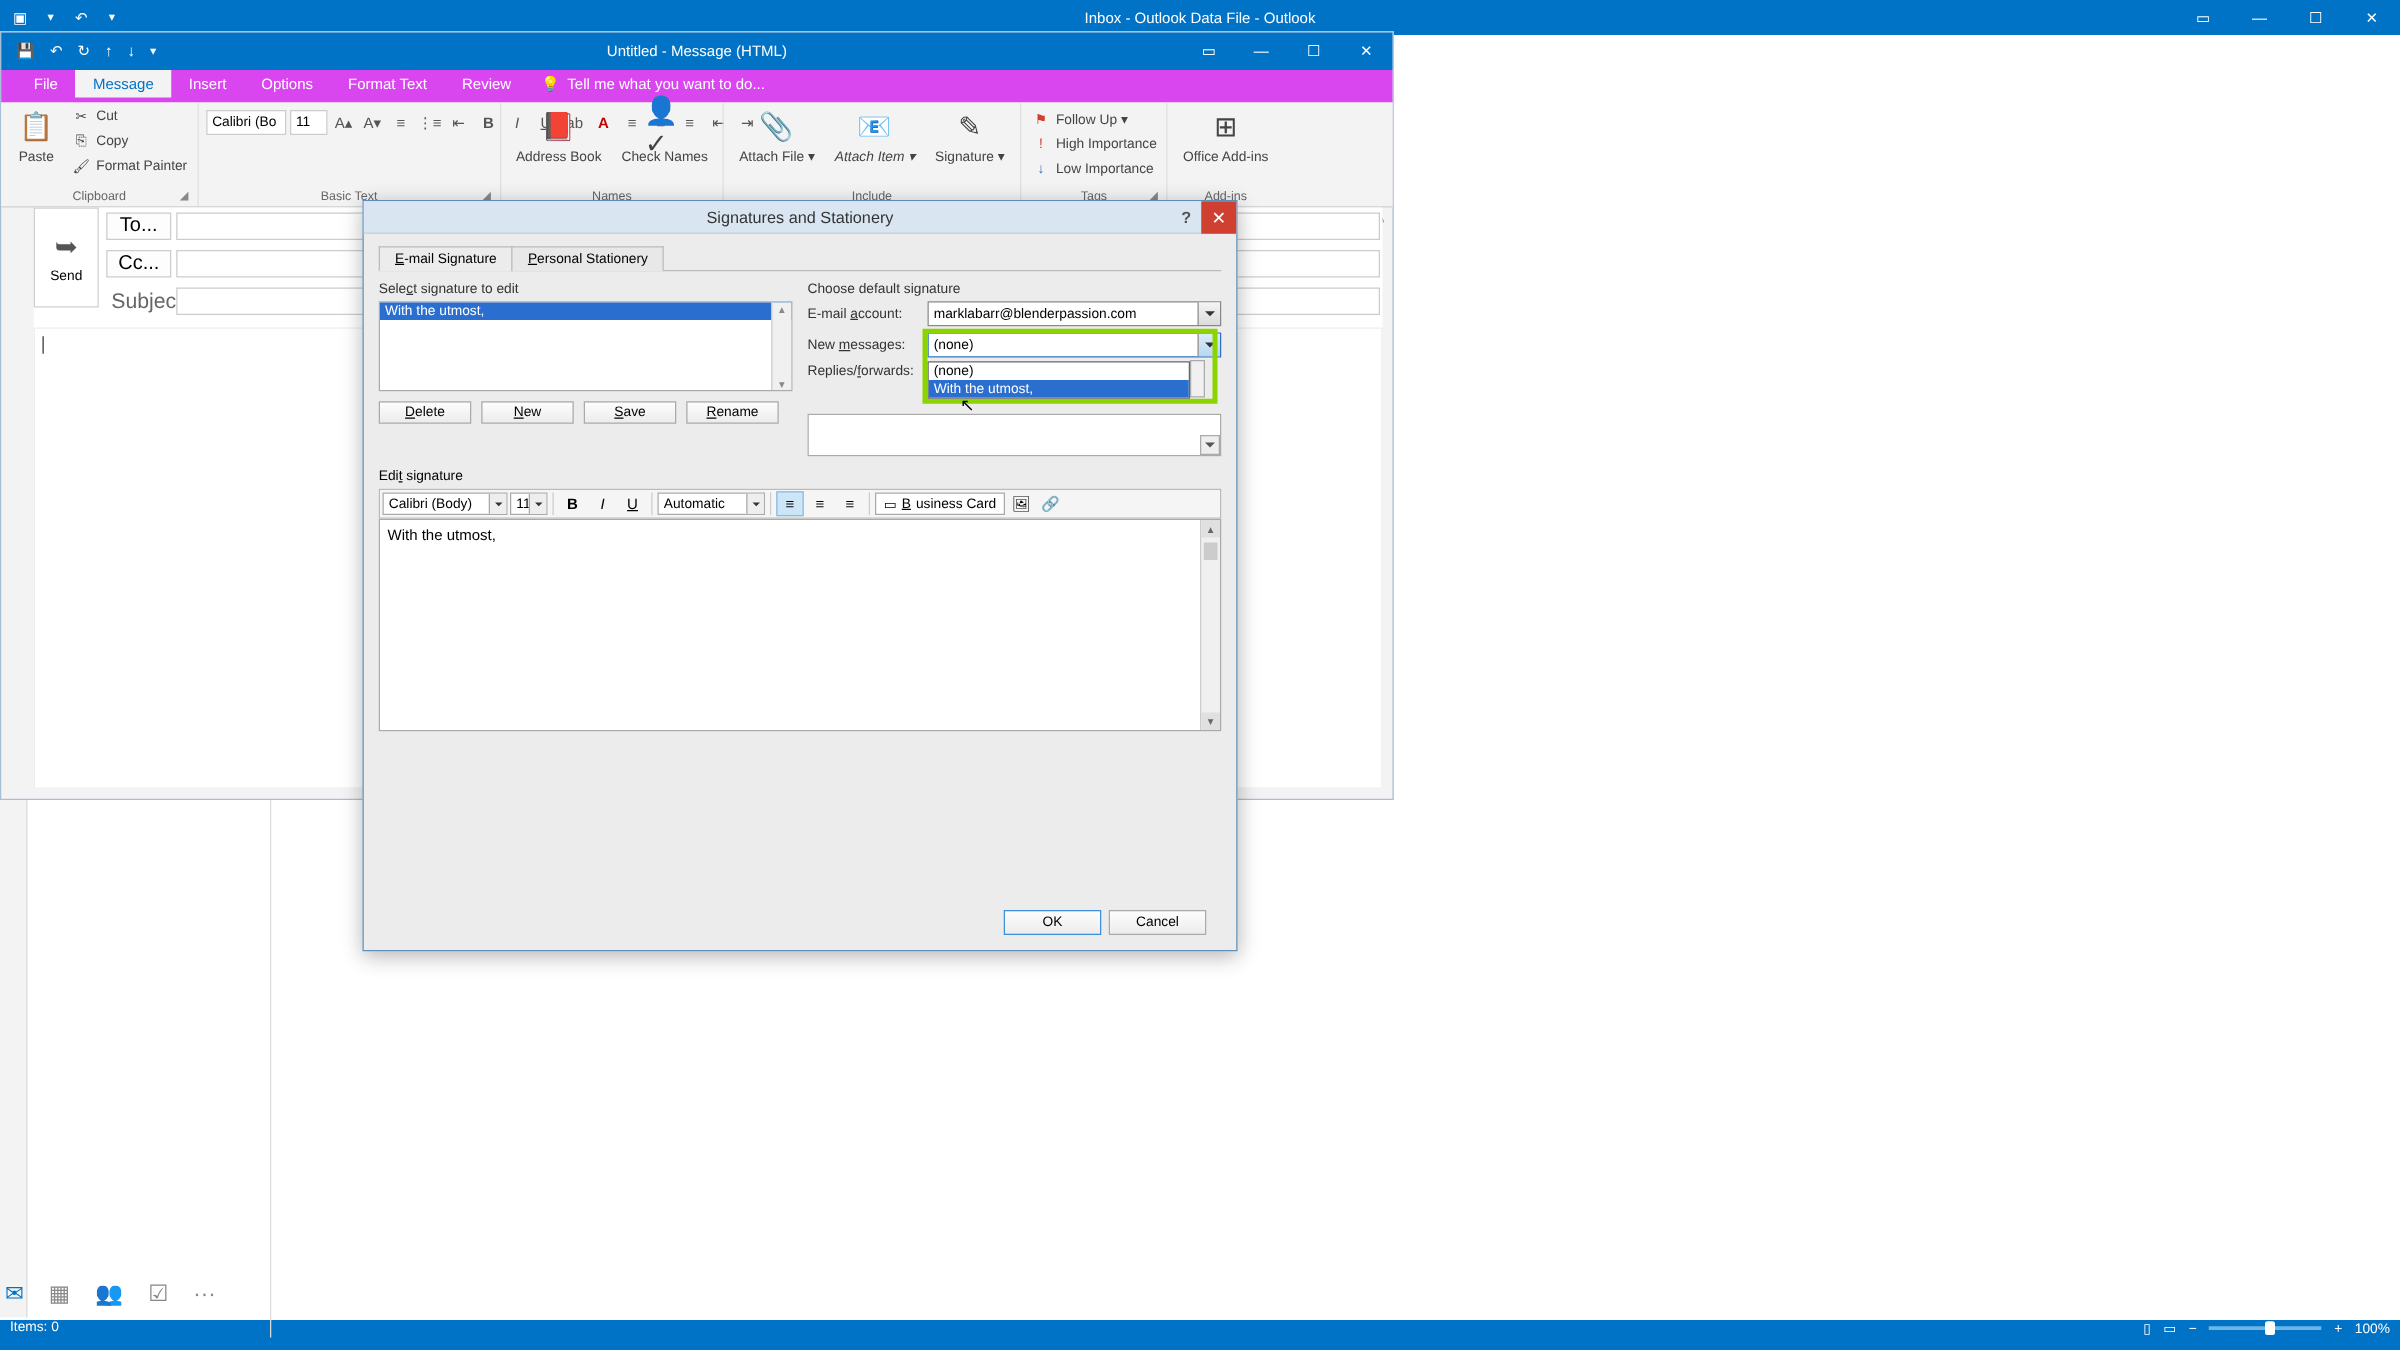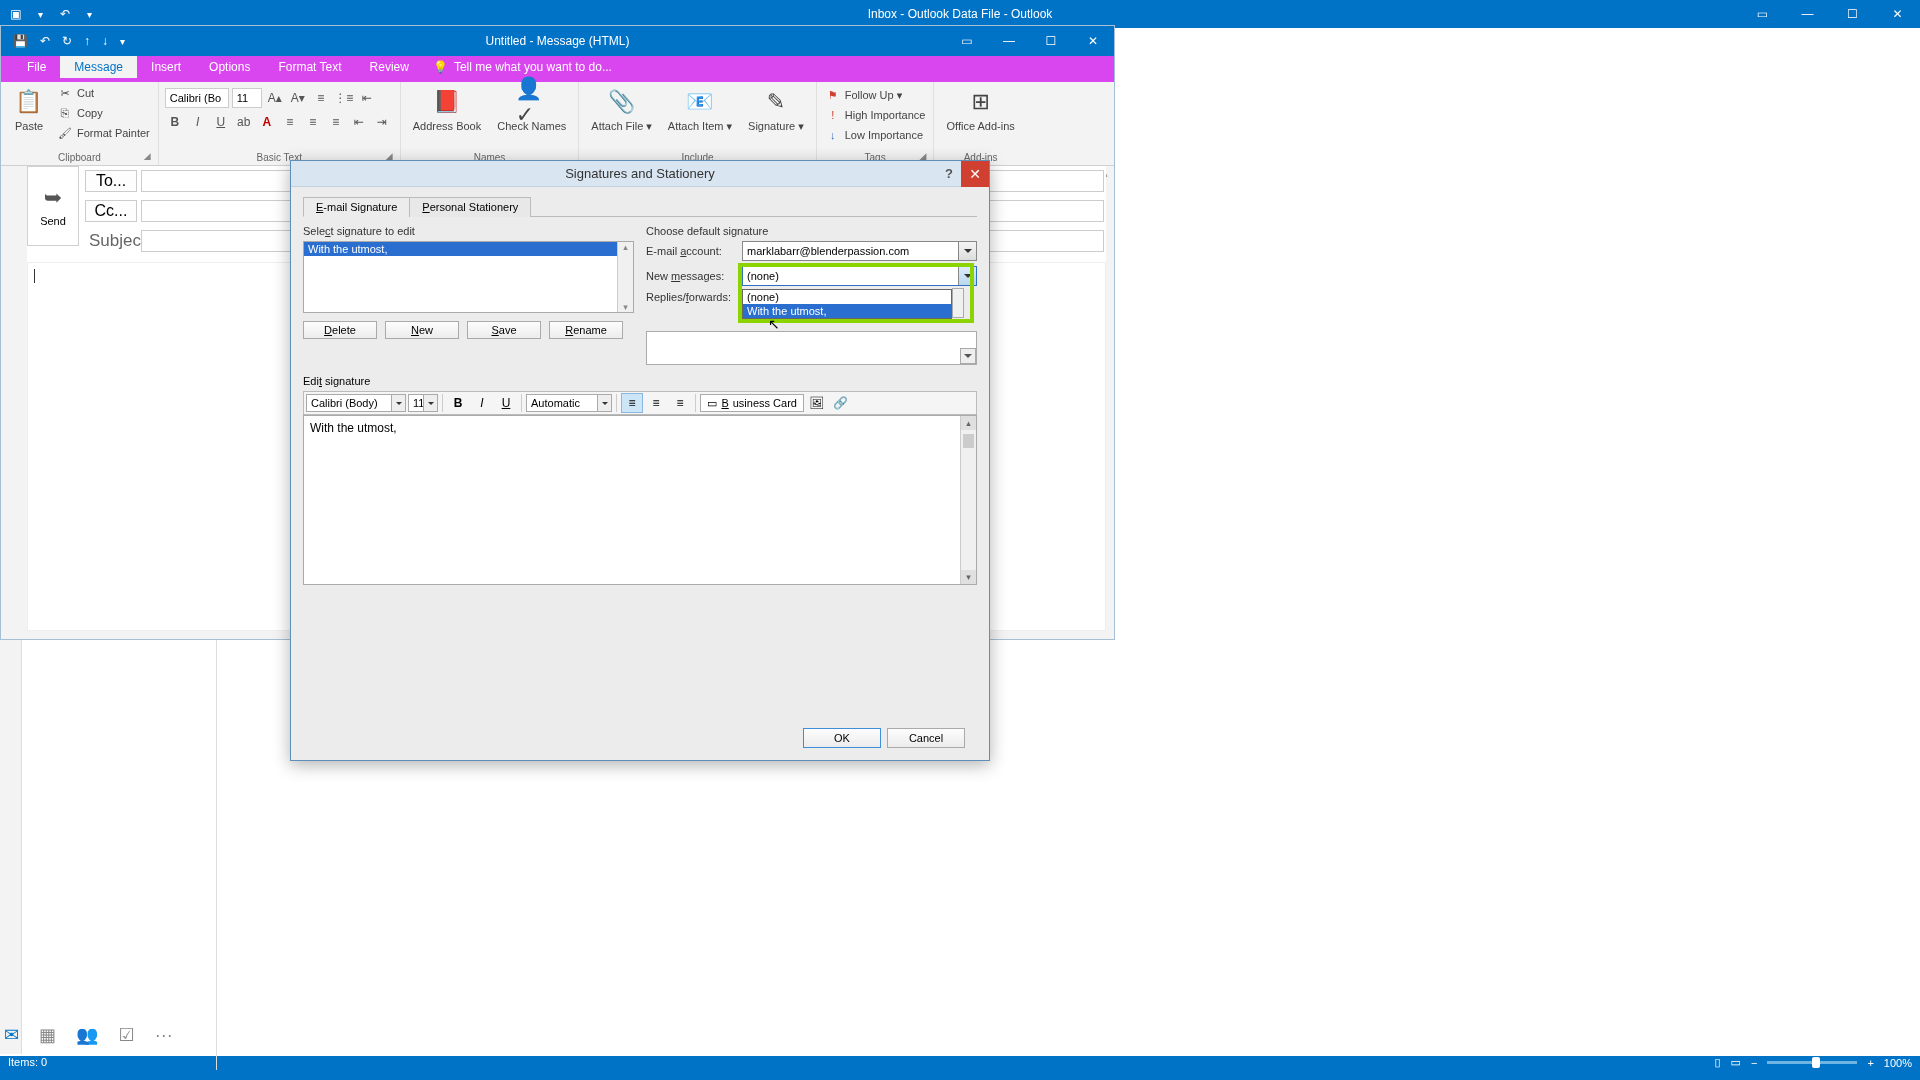--- a/index.html
+++ b/index.html
@@ -240,21 +240,21 @@
               <span class="ic">🖌</span>
               <span>Format Painter</span>
             </div>
         </div>
       </div>
       <div class="ribbon-group-label">Clipboard</div>
       <div class="dialog-launcher">◢</div>
     </div>
 
     <div class="ribbon-group" style="width:242px;">
-      <div class="ribbon-group-content" style="flex-direction:column;gap:4px;padding-top:4px;">
+      <div class="ribbon-group-content" style="flex-direction:row;gap:4px;padding-top:4px;">
         <div class="font-row">
           <div class="font-combo" style="width:64px;">
               <span>Calibri (Bo</span>
             </div>
           <div class="font-combo" style="width:30px;">
               <span>11</span>
             </div>
           <div class="fmt-btn">A▴</div>
           <div class="fmt-btn">A▾</div>
           <div class="fmt-btn">≡</div>
@@ -301,21 +301,21 @@
     </div>
 
     <div class="ribbon-group">
       <div class="ribbon-group-content">
         <div class="big-btn">
             <span class="ic">📎</span>
             <span style="text-align:center;line-height:1.1;">Attach File ▾</span>
           </div>
         <div class="big-btn">
             <span class="ic">📧</span>
-            <span style="text-align:left;line-height:1.1;">Attach Item ▾</span>
+            <span style="text-align:left;line-height:1.1;font-style:italic;">Attach Item ▾</span>
           </div>
         <div class="big-btn">
             <span class="ic">✎</span>
             <span style="text-align:center;line-height:1.1;">Signature ▾</span>
           </div>
       </div>
       <div class="ribbon-group-label">Include</div>
     </div>
 
     <div class="ribbon-group">

